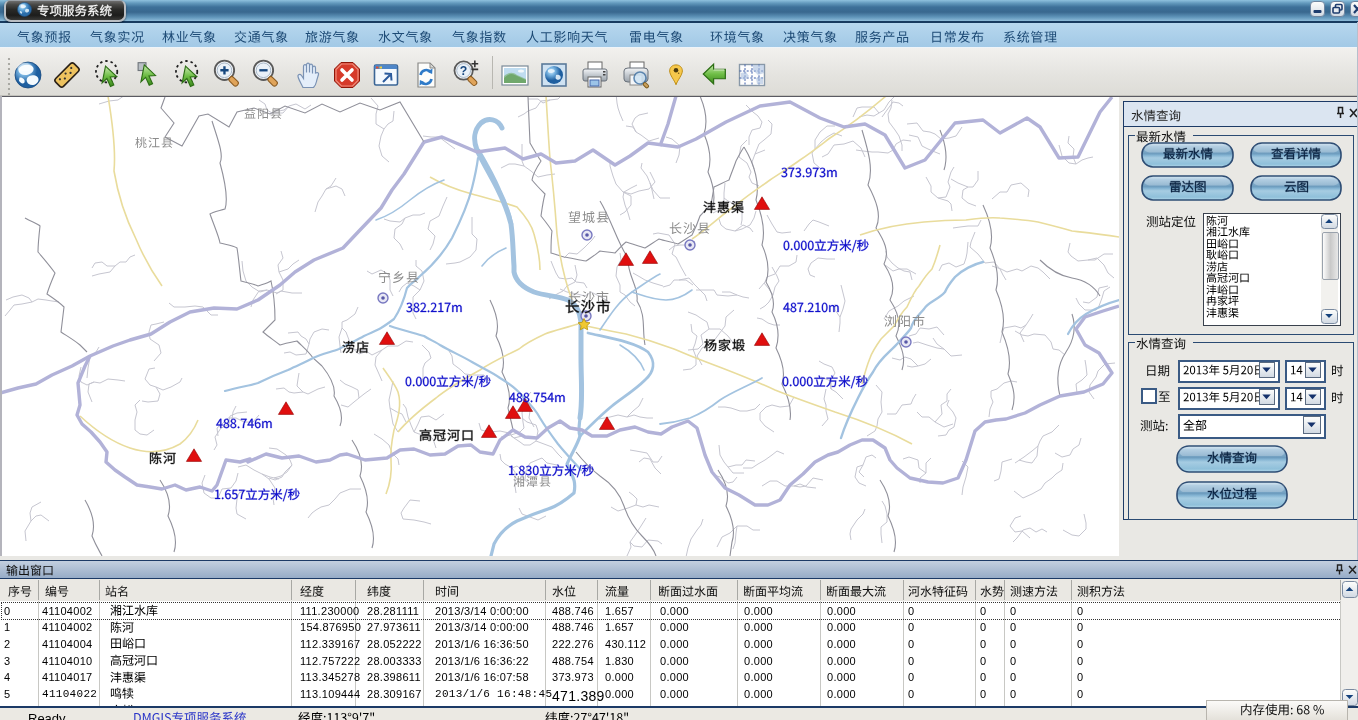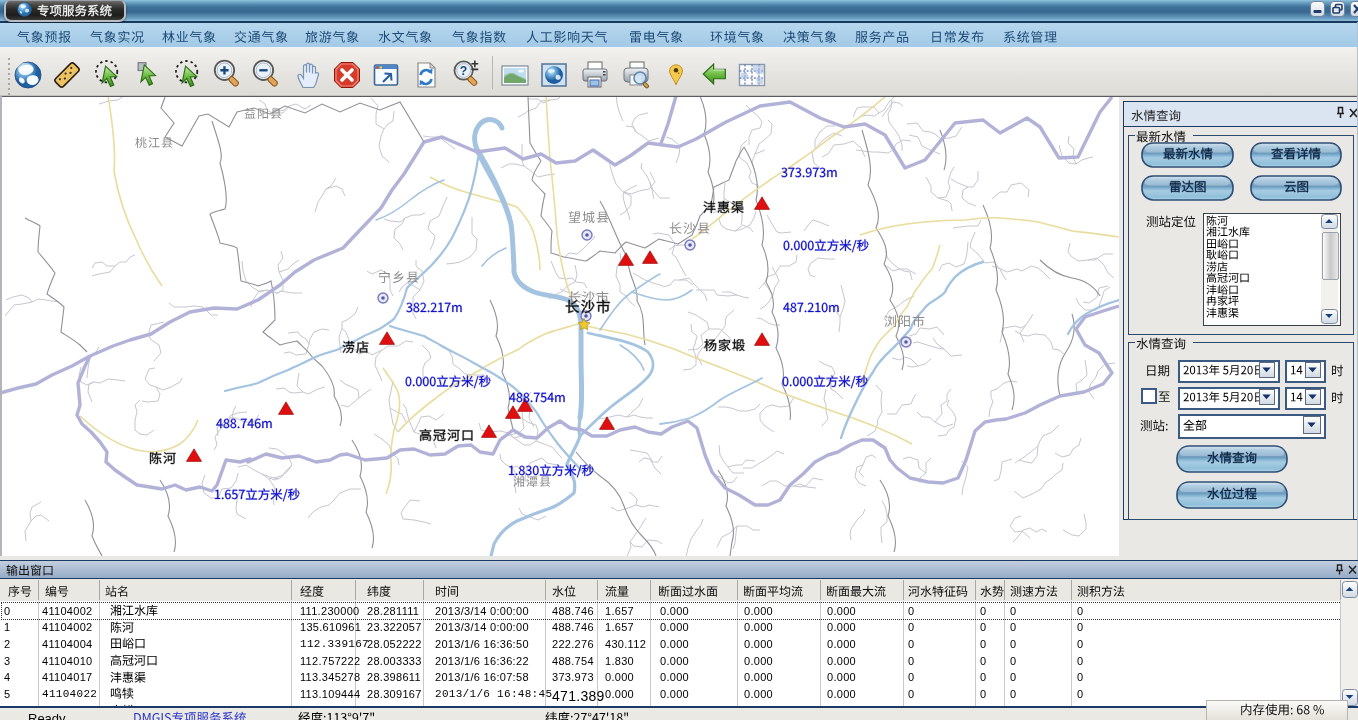--- a/index.html
+++ b/index.html
@@ -1267,42 +1267,42 @@
 <div style="position:absolute;font-family:Liberation Sans,sans-serif;font-size:11px;letter-spacing:.3px;color:#000;white-space:pre;left:1010px;top:604.7px">0</div>
 <div style="position:absolute;font-family:Liberation Sans,sans-serif;font-size:11px;letter-spacing:.3px;color:#000;white-space:pre;left:1077px;top:604.7px">0</div>
 <div style="position:absolute;font-family:Liberation Sans,sans-serif;font-size:11px;letter-spacing:.3px;color:#000;white-space:pre;left:4px;top:621.3px">1</div>
 <div style="position:absolute;font-family:Liberation Sans,sans-serif;font-size:11px;letter-spacing:.3px;color:#000;white-space:pre;left:42px;top:621.3px">41104002</div>
 <svg class="t" style="left:110px;top:619.7px" width="26" height="17">
     <g transform="translate(0,11.76) scale(0.012,-0.012)" fill="#000">
       <use href="#c9648" x="0"></use>
       <use href="#c6cb3" x="1000"></use>
     </g>
   </svg>
-<div style="position:absolute;font-family:Liberation Sans,sans-serif;font-size:11px;letter-spacing:.3px;color:#000;white-space:pre;left:300px;top:621.3px">135.610961</div>
-<div style="position:absolute;font-family:Liberation Sans,sans-serif;font-size:11px;letter-spacing:.3px;color:#000;white-space:pre;left:367px;top:621.3px">23.322057</div>
+<div style="position:absolute;font-family:Liberation Sans,sans-serif;font-size:11px;letter-spacing:.3px;color:#000;white-space:pre;left:300px;top:621.3px">154.876950</div>
+<div style="position:absolute;font-family:Liberation Sans,sans-serif;font-size:11px;letter-spacing:.3px;color:#000;white-space:pre;left:367px;top:621.3px">27.973611</div>
 <div style="position:absolute;font-family:Liberation Sans,sans-serif;font-size:11px;letter-spacing:.3px;color:#000;white-space:pre;left:435px;top:621.3px">2013/3/14 0:00:00</div>
 <div style="position:absolute;font-family:Liberation Sans,sans-serif;font-size:11px;letter-spacing:.3px;color:#000;white-space:pre;left:552px;top:621.3px">488.746</div>
 <div style="position:absolute;font-family:Liberation Sans,sans-serif;font-size:11px;letter-spacing:.3px;color:#000;white-space:pre;left:605px;top:621.3px">1.657</div>
 <div style="position:absolute;font-family:Liberation Sans,sans-serif;font-size:11px;letter-spacing:.3px;color:#000;white-space:pre;left:660px;top:621.3px">0.000</div>
 <div style="position:absolute;font-family:Liberation Sans,sans-serif;font-size:11px;letter-spacing:.3px;color:#000;white-space:pre;left:744px;top:621.3px">0.000</div>
 <div style="position:absolute;font-family:Liberation Sans,sans-serif;font-size:11px;letter-spacing:.3px;color:#000;white-space:pre;left:827px;top:621.3px">0.000</div>
 <div style="position:absolute;font-family:Liberation Sans,sans-serif;font-size:11px;letter-spacing:.3px;color:#000;white-space:pre;left:908px;top:621.3px">0</div>
 <div style="position:absolute;font-family:Liberation Sans,sans-serif;font-size:11px;letter-spacing:.3px;color:#000;white-space:pre;left:980px;top:621.3px">0</div>
 <div style="position:absolute;font-family:Liberation Sans,sans-serif;font-size:11px;letter-spacing:.3px;color:#000;white-space:pre;left:1010px;top:621.3px">0</div>
 <div style="position:absolute;font-family:Liberation Sans,sans-serif;font-size:11px;letter-spacing:.3px;color:#000;white-space:pre;left:1077px;top:621.3px">0</div>
 <div style="position:absolute;font-family:Liberation Sans,sans-serif;font-size:11px;letter-spacing:.3px;color:#000;white-space:pre;left:4px;top:637.9px">2</div>
 <div style="position:absolute;font-family:Liberation Sans,sans-serif;font-size:11px;letter-spacing:.3px;color:#000;white-space:pre;left:42px;top:637.9px">41104004</div>
 <svg class="t" style="left:110px;top:636.3px" width="38" height="17">
     <g transform="translate(0,11.76) scale(0.012,-0.012)" fill="#000">
       <use href="#c7530" x="0"></use>
       <use href="#c5cea" x="1000"></use>
       <use href="#c53e3" x="2000"></use>
     </g>
   </svg>
-<div style="position:absolute;font-family:Liberation Mono, monospace;font-size:11px;letter-spacing:.3px;color:#000;white-space:pre;left:300px;top:637.9px">112.339167</div>
+<div style="position:absolute;font-family:Liberation Sans, sans-serif;font-size:11px;letter-spacing:.3px;color:#000;white-space:pre;left:300px;top:637.9px">112.339167</div>
 <div style="position:absolute;font-family:Liberation Sans,sans-serif;font-size:11px;letter-spacing:.3px;color:#000;white-space:pre;left:367px;top:637.9px">28.052222</div>
 <div style="position:absolute;font-family:Liberation Sans,sans-serif;font-size:11px;letter-spacing:.3px;color:#000;white-space:pre;left:435px;top:637.9px">2013/1/6 16:36:50</div>
 <div style="position:absolute;font-family:Liberation Sans,sans-serif;font-size:11px;letter-spacing:.3px;color:#000;white-space:pre;left:552px;top:637.9px">222.276</div>
 <div style="position:absolute;font-family:Liberation Sans,sans-serif;font-size:11px;letter-spacing:.3px;color:#000;white-space:pre;left:605px;top:637.9px">430.112</div>
 <div style="position:absolute;font-family:Liberation Sans,sans-serif;font-size:11px;letter-spacing:.3px;color:#000;white-space:pre;left:660px;top:637.9px">0.000</div>
 <div style="position:absolute;font-family:Liberation Sans,sans-serif;font-size:11px;letter-spacing:.3px;color:#000;white-space:pre;left:744px;top:637.9px">0.000</div>
 <div style="position:absolute;font-family:Liberation Sans,sans-serif;font-size:11px;letter-spacing:.3px;color:#000;white-space:pre;left:827px;top:637.9px">0.000</div>
 <div style="position:absolute;font-family:Liberation Sans,sans-serif;font-size:11px;letter-spacing:.3px;color:#000;white-space:pre;left:908px;top:637.9px">0</div>
 <div style="position:absolute;font-family:Liberation Sans,sans-serif;font-size:11px;letter-spacing:.3px;color:#000;white-space:pre;left:980px;top:637.9px">0</div>
 <div style="position:absolute;font-family:Liberation Sans,sans-serif;font-size:11px;letter-spacing:.3px;color:#000;white-space:pre;left:1010px;top:637.9px">0</div>

